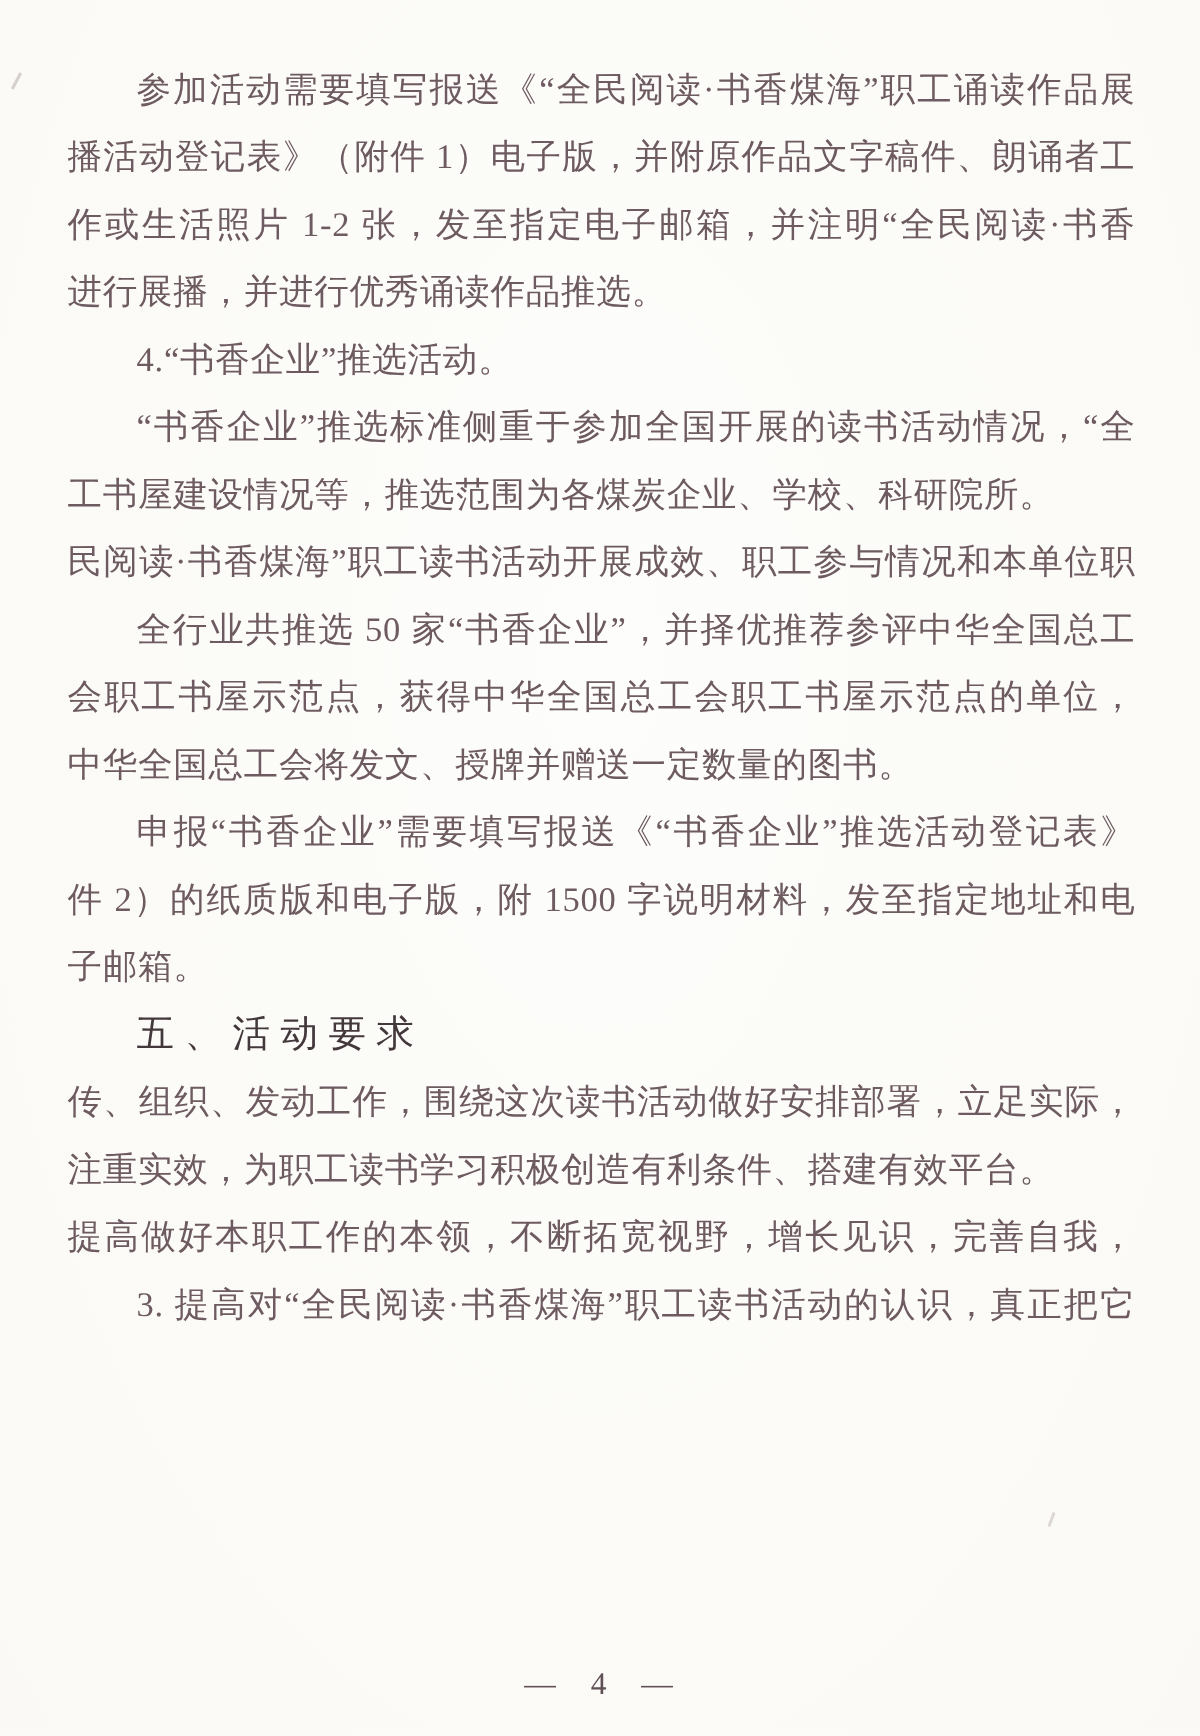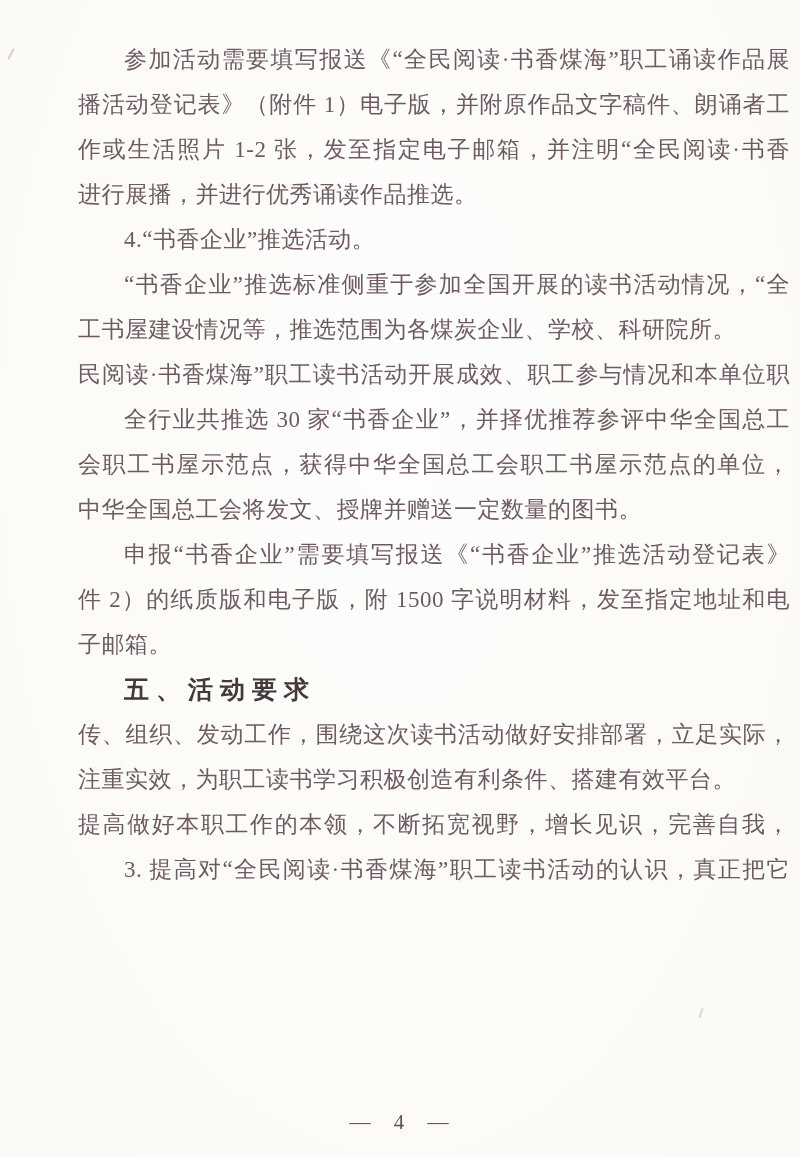--- a/index.html
+++ b/index.html
@@ -18,42 +18,41 @@
     position:relative;
     width:800px;height:1157px;
     overflow:hidden;
     background:radial-gradient(ellipse at 50% 38%, #fdfdfb 0%, #faf9f5 100%);
     color:var(--ink);
   }
   .text-block{
     position:absolute;
     left:45px;top:37px;
     width:712px;
-    margin-left:33px;
   }
   .line{
     height:45px;
     line-height:45px;
     font-size:23px;
     letter-spacing:0.5px;
     text-align:justify;
     text-align-last:justify;
     text-justify:inter-character;
     overflow:hidden;
     color:var(--ink);
   }
   .line.no-stretch{
     text-align-last:left;
   }
   .line.indent{
     padding-left:46px;
   }
   .line.heading{
     font-family:"Liberation Sans","DejaVu Sans",sans-serif;
-    font-weight:bold;
+    font-weight:normal;
     font-size:25px;
     letter-spacing:7px;
     color:var(--heading-ink);
     text-align-last:left;
   }
   .footer{
     position:absolute;
     left:0;right:0;
     top:1110px;
     text-align:center;
@@ -88,21 +87,21 @@
 
   <div class="text-block">
       <div class="line indent">参加活动需要填写报送《“全民阅读·书香煤海”职工诵读作品展</div>
       <div class="line">播活动登记表》（附件 1）电子版，并附原作品文字稿件、朗诵者工</div>
       <div class="line">作或生活照片 1-2 张，发至指定电子邮箱，并注明“全民阅读·书香</div>
       <div class="line no-stretch">进行展播，并进行优秀诵读作品推选。</div>
       <div class="line indent no-stretch">4.“书香企业”推选活动。</div>
       <div class="line indent">“书香企业”推选标准侧重于参加全国开展的读书活动情况，“全</div>
       <div class="line no-stretch">工书屋建设情况等，推选范围为各煤炭企业、学校、科研院所。</div>
       <div class="line">民阅读·书香煤海”职工读书活动开展成效、职工参与情况和本单位职</div>
-      <div class="line indent">全行业共推选 30 家“书香企业”，并择优推荐参评中华全国总工</div>
+      <div class="line indent">全行业共推选 50 家“书香企业”，并择优推荐参评中华全国总工</div>
       <div class="line">会职工书屋示范点，获得中华全国总工会职工书屋示范点的单位，</div>
       <div class="line no-stretch">中华全国总工会将发文、授牌并赠送一定数量的图书。</div>
       <div class="line indent">申报“书香企业”需要填写报送《“书香企业”推选活动登记表》（附</div>
       <div class="line">件 2）的纸质版和电子版，附 1500 字说明材料，发至指定地址和电</div>
       <div class="line no-stretch">子邮箱。</div>
       <div class="line indent no-stretch heading">五、活动要求</div>
       <div class="line">传、组织、发动工作，围绕这次读书活动做好安排部署，立足实际，</div>
       <div class="line no-stretch">注重实效，为职工读书学习积极创造有利条件、搭建有效平台。</div>
       <div class="line">提高做好本职工作的本领，不断拓宽视野，增长见识，完善自我，</div>
       <div class="line indent">3. 提高对“全民阅读·书香煤海”职工读书活动的认识，真正把它</div>

